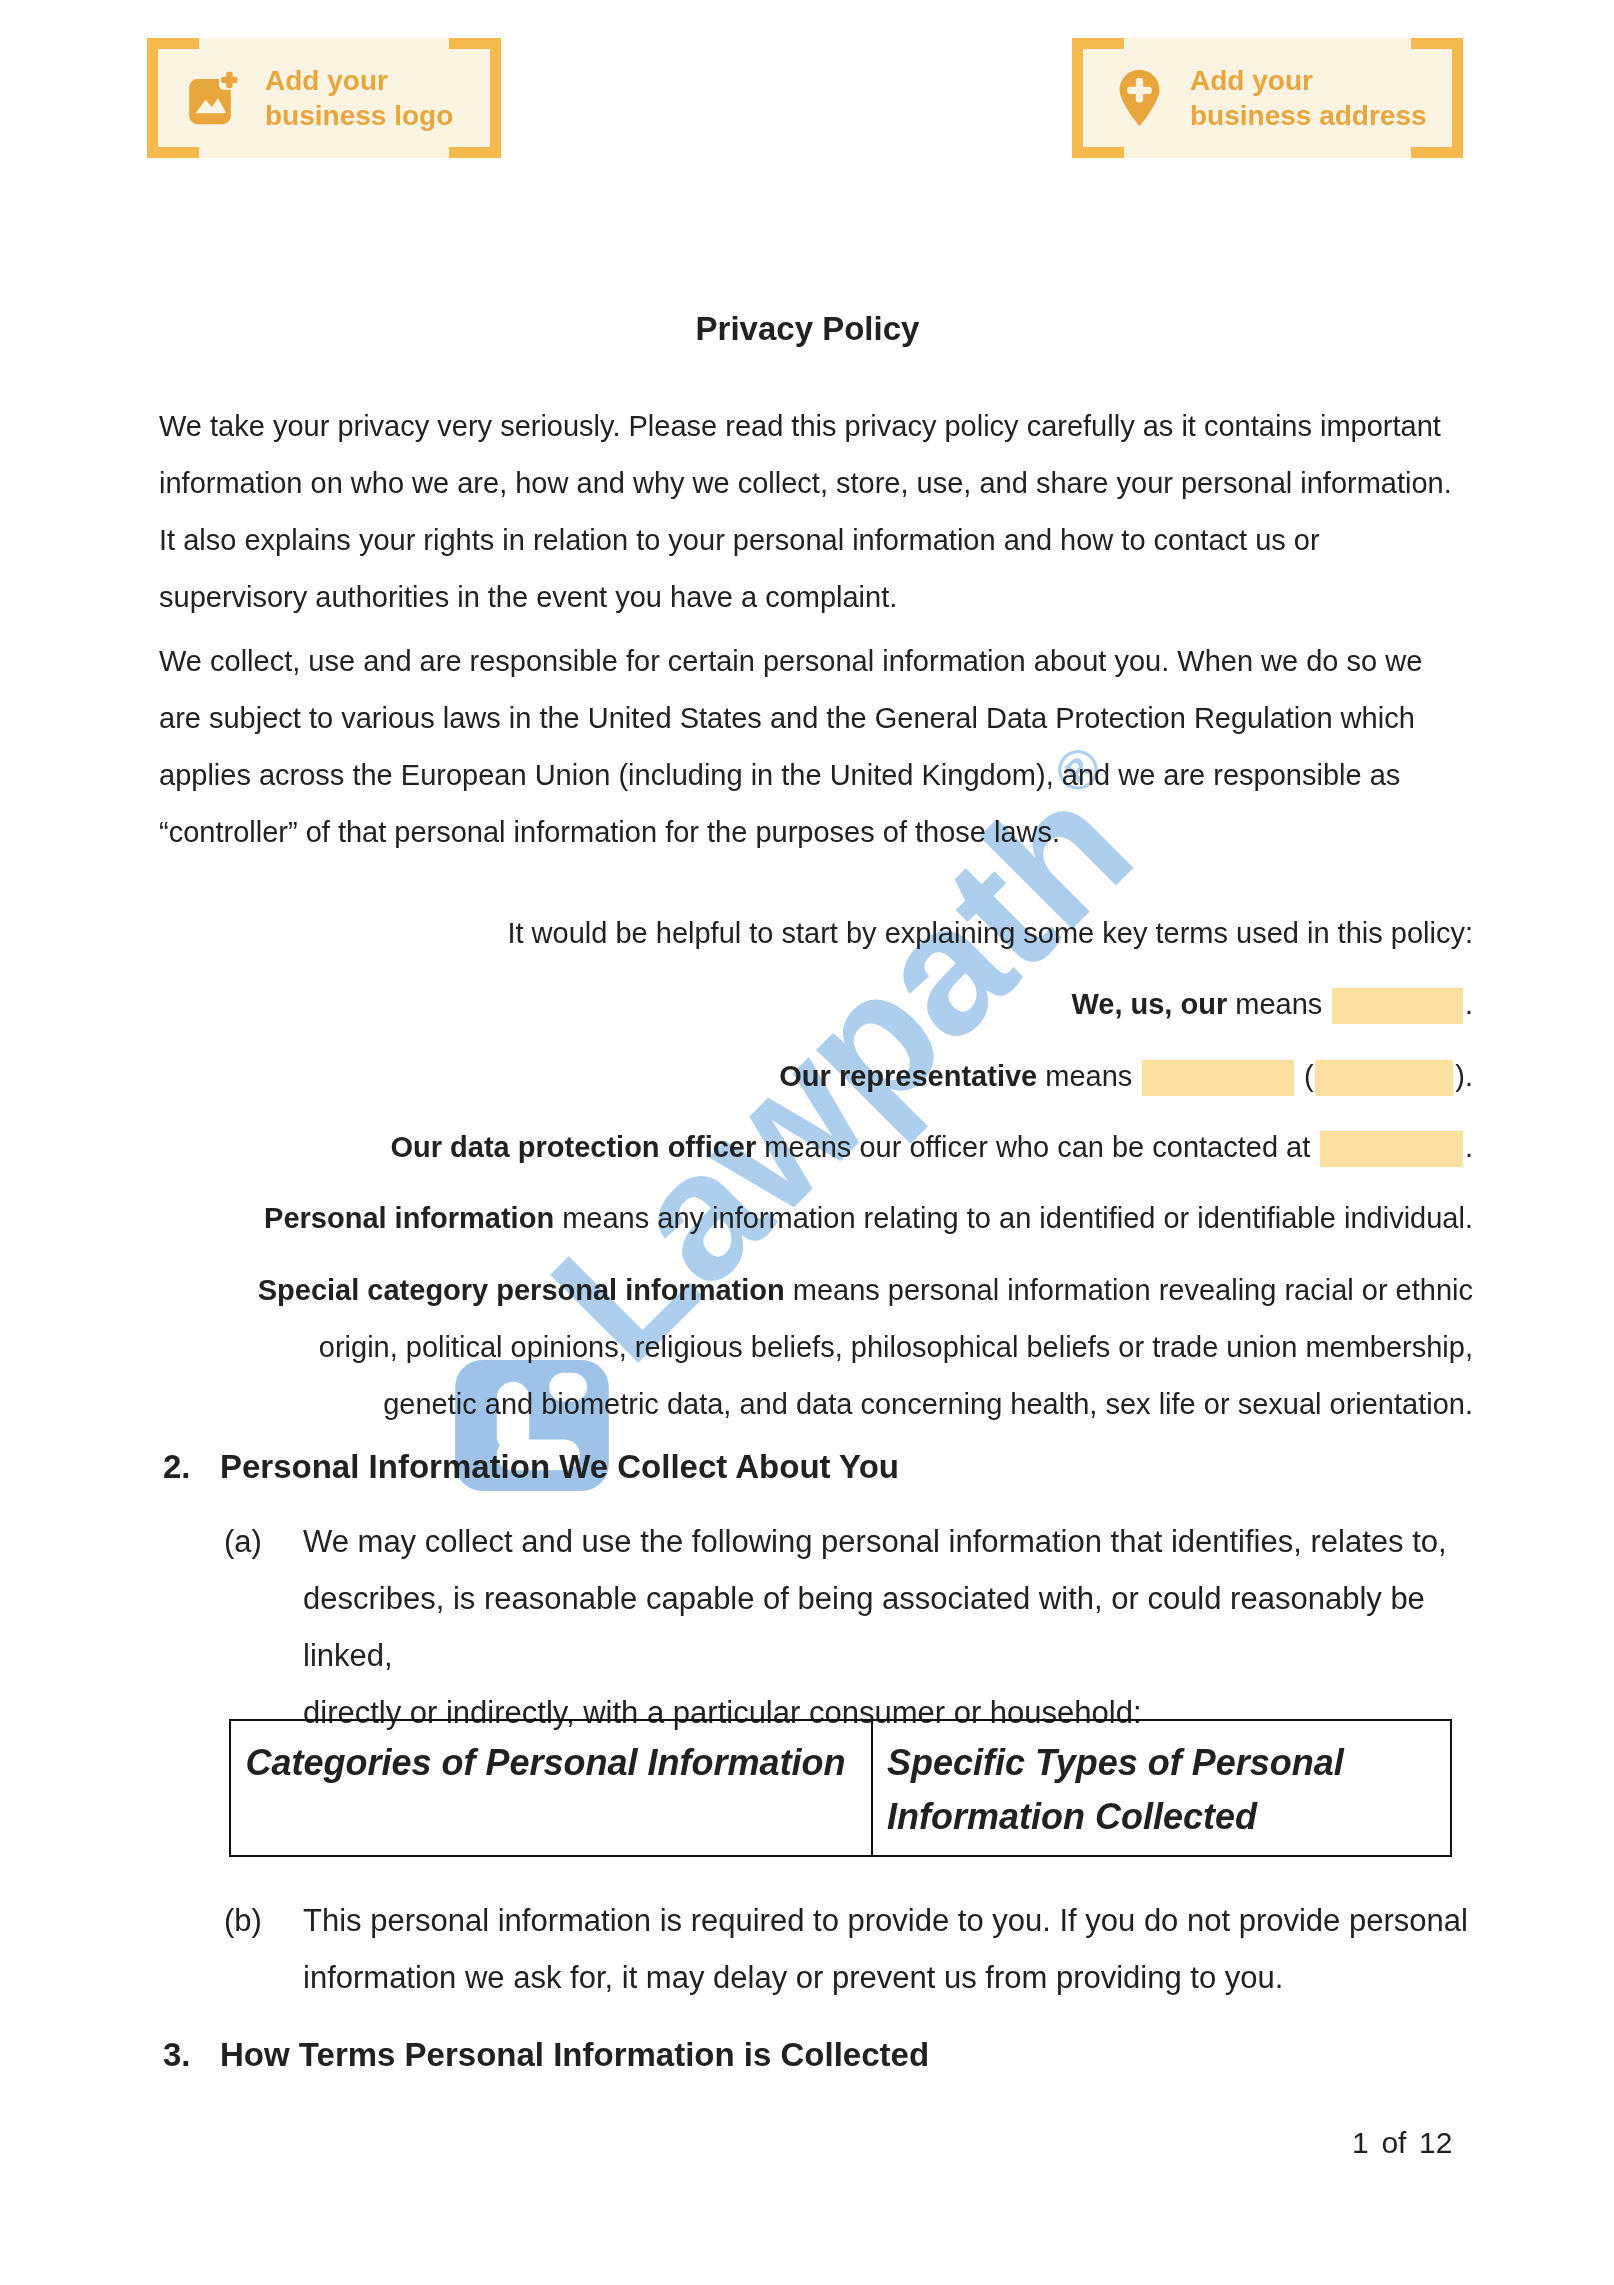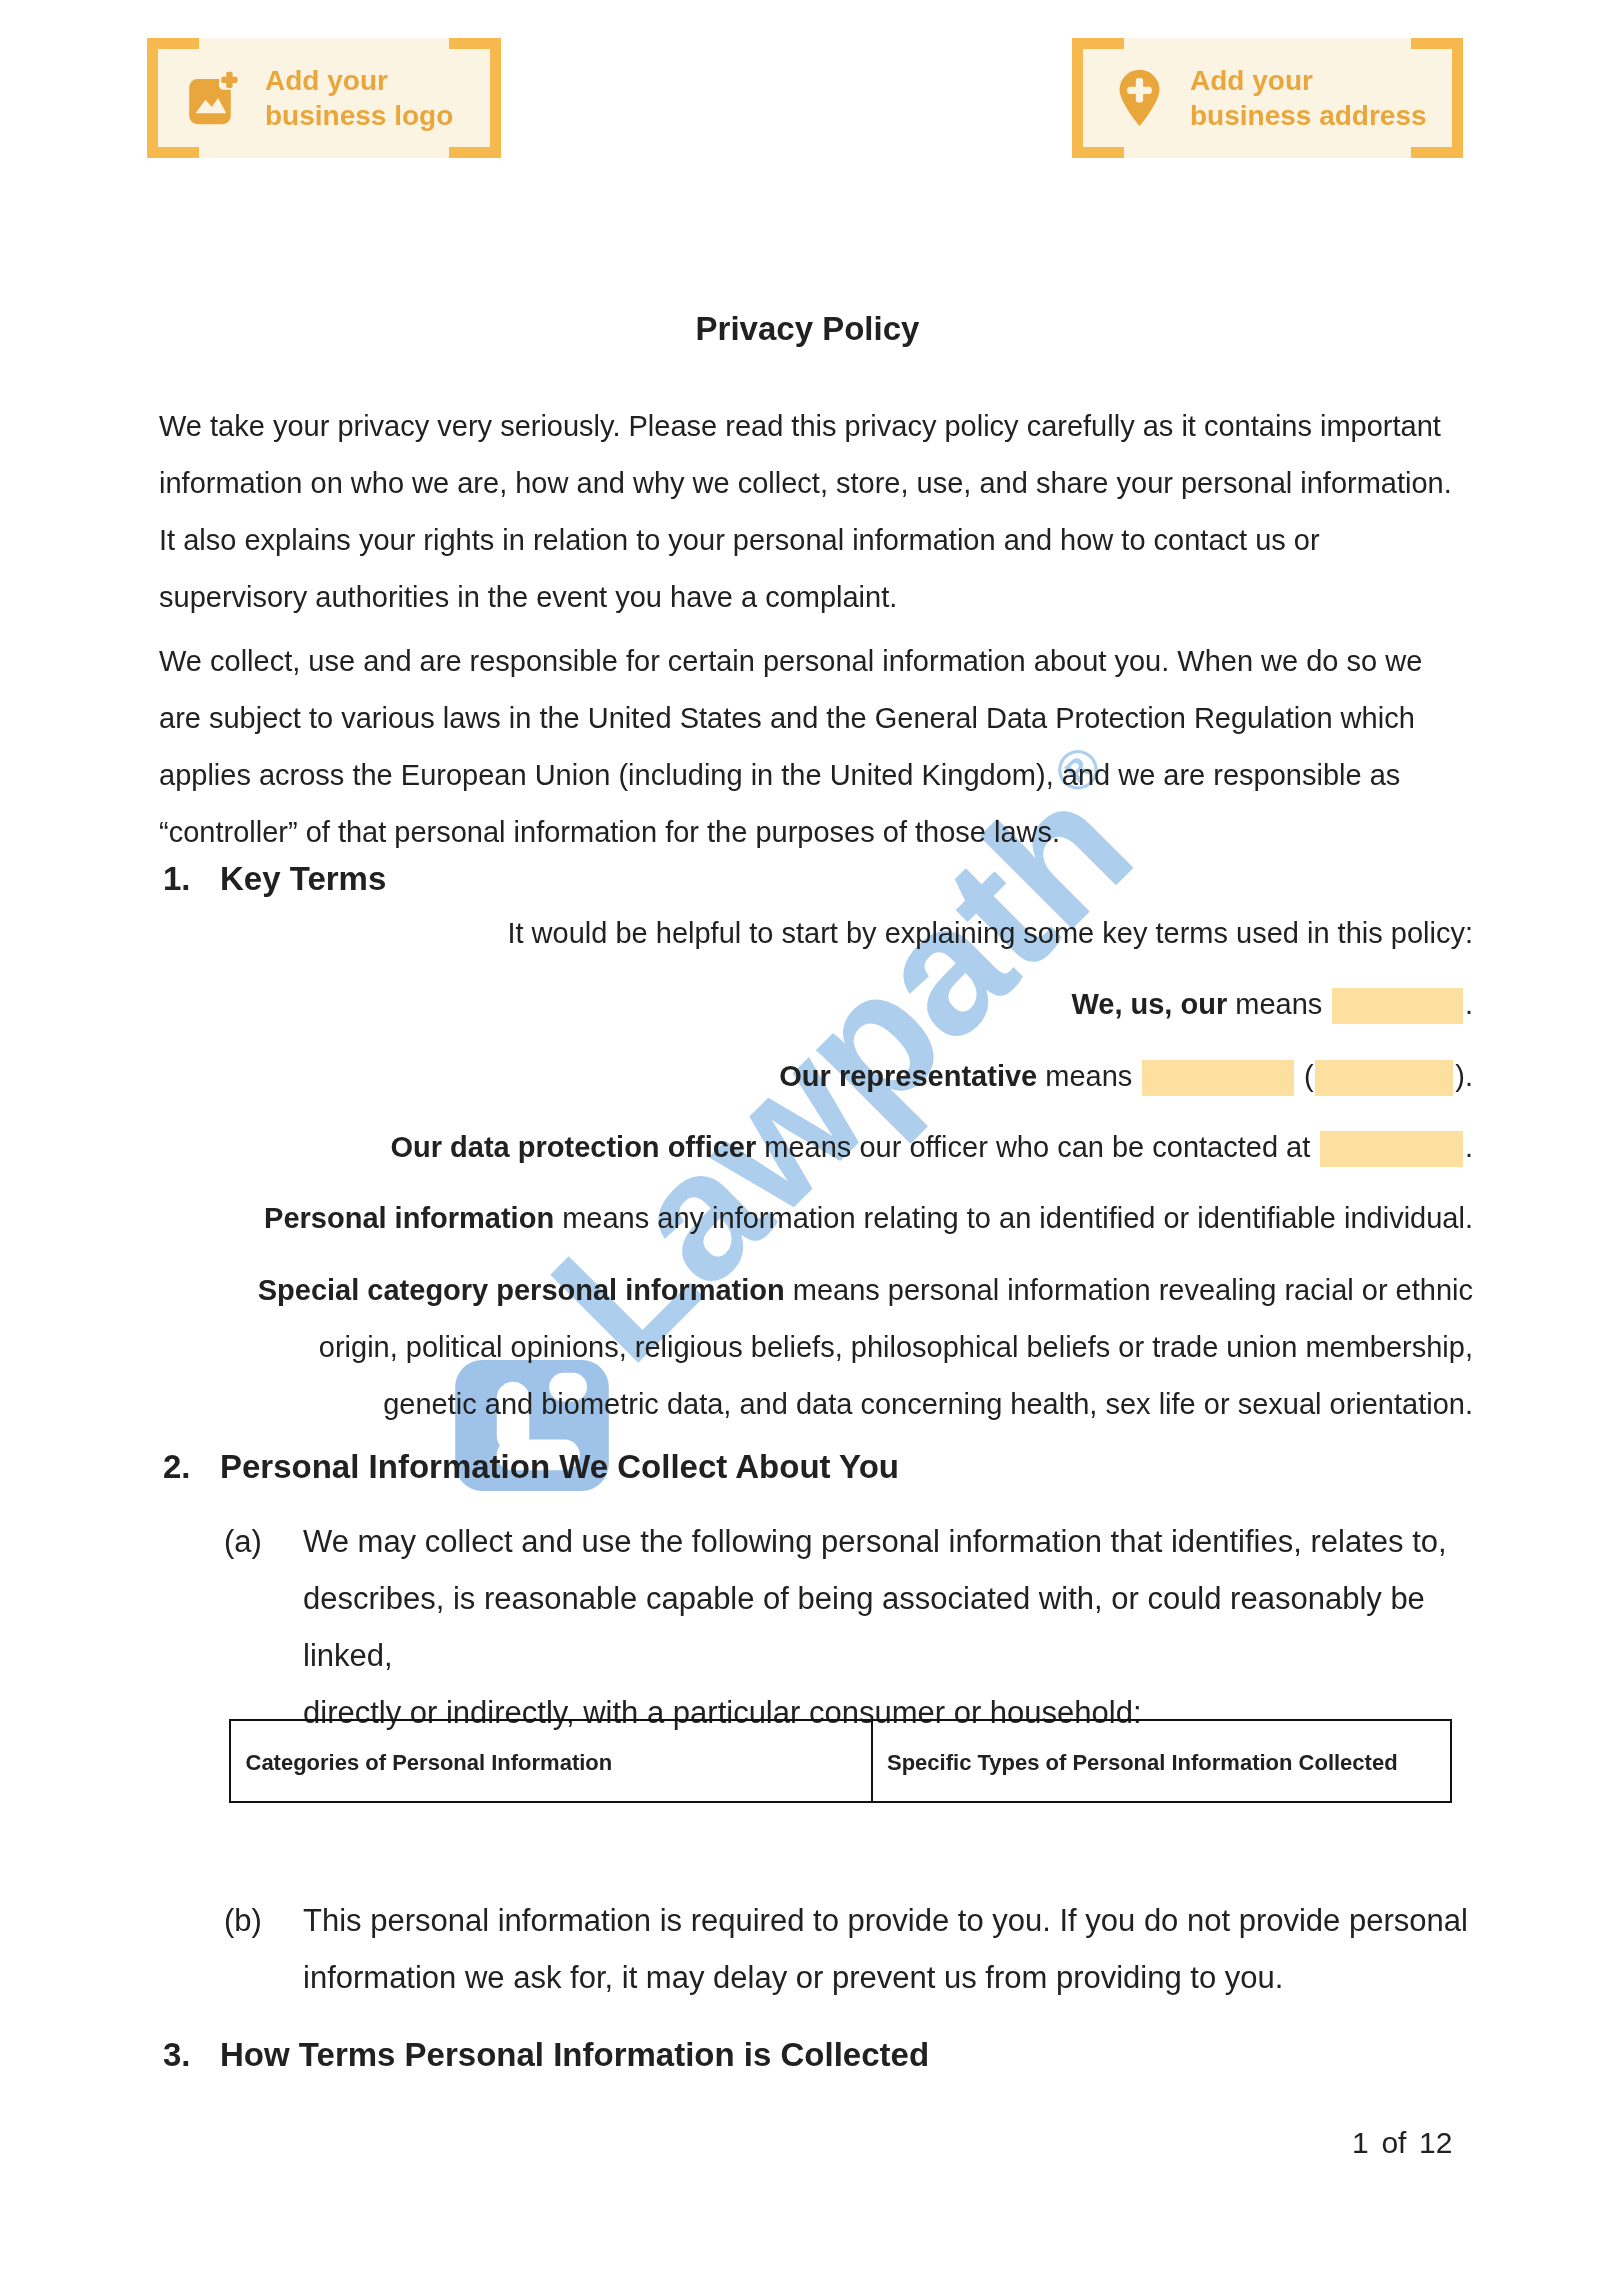--- a/index.html
+++ b/index.html
@@ -61,22 +61,22 @@
   .lbl{flex:0 0 79px;font-size:31px;line-height:57px;}
   .litem p{margin:0;font-size:31px;line-height:57px;white-space:pre-line;}
 
   
   .ptable{
     position:absolute;left:229px;top:1719px;width:1223px;z-index:2;
     border-collapse:collapse;table-layout:fixed;
   }
   .ptable td{
     border:2.7px solid var(--border,#111111);
-    font-weight:bold;font-size:22px;line-height:54px;
-    padding:14.5px 22px 11px 14.5px;vertical-align:top;
+    font-weight:bold;font-size:36px;line-height:54px;
+    padding:14.5px 22px 11px 14.5px;vertical-align:top;font-style:italic;
   }
   .ptable .c1{width:603px;}
 
   
   .footer{
     position:absolute;left:1352px;top:2126px;z-index:2;
     font-size:30px;color:var(--text,#212121);
   }
   .footer span{margin-right:12.7px;}
   .footer span:last-child{margin-right:0;}
@@ -130,23 +130,20 @@
 
   <p class="para" style="top:398px">We take your privacy very seriously. Please read this privacy policy carefully as it contains important
 information on who we are, how and why we collect, store, use, and share your personal information.
 It also explains your rights in relation to your personal information and how to contact us or
 supervisory authorities in the event you have a complaint.</p>
   <p class="para" style="top:633px">We collect, use and are responsible for certain personal information about you. When we do so we
 are subject to various laws in the United States and the General Data Protection Regulation which
 applies across the European Union (including in the United Kingdom), and we are responsible as
 “controller” of that personal information for the purposes of those laws.</p>
 
-  <div class="h" style="top:858px">
-    <span class="hnum">1.</span><span>Key Terms</span>
-  </div>
 
   <p class="para sec" style="top:905px">It would be helpful to start by explaining some key terms used in this policy:</p>
 
   <p class="para sec kt" style="top:1048px"><b>Our representative</b><span> means </span><span class="hl" style="width:152px"></span><span> (</span><span class="hl" style="width:138px"></span><span>).</span></p>
 
   <p class="para sec kt" style="top:976px"><b>We, us, our</b><span> means </span><span class="hl" style="width:131px"></span><span>.</span></p>
 
   <p class="para sec kt" style="top:1119px"><b>Our data protection officer</b><span> means our officer who can be contacted at </span><span class="hl" style="width:143px"></span><span>.</span></p>
 
   <p class="para sec" style="top:1262px"><b>Special category personal information</b><span> means personal information revealing racial or ethnic

